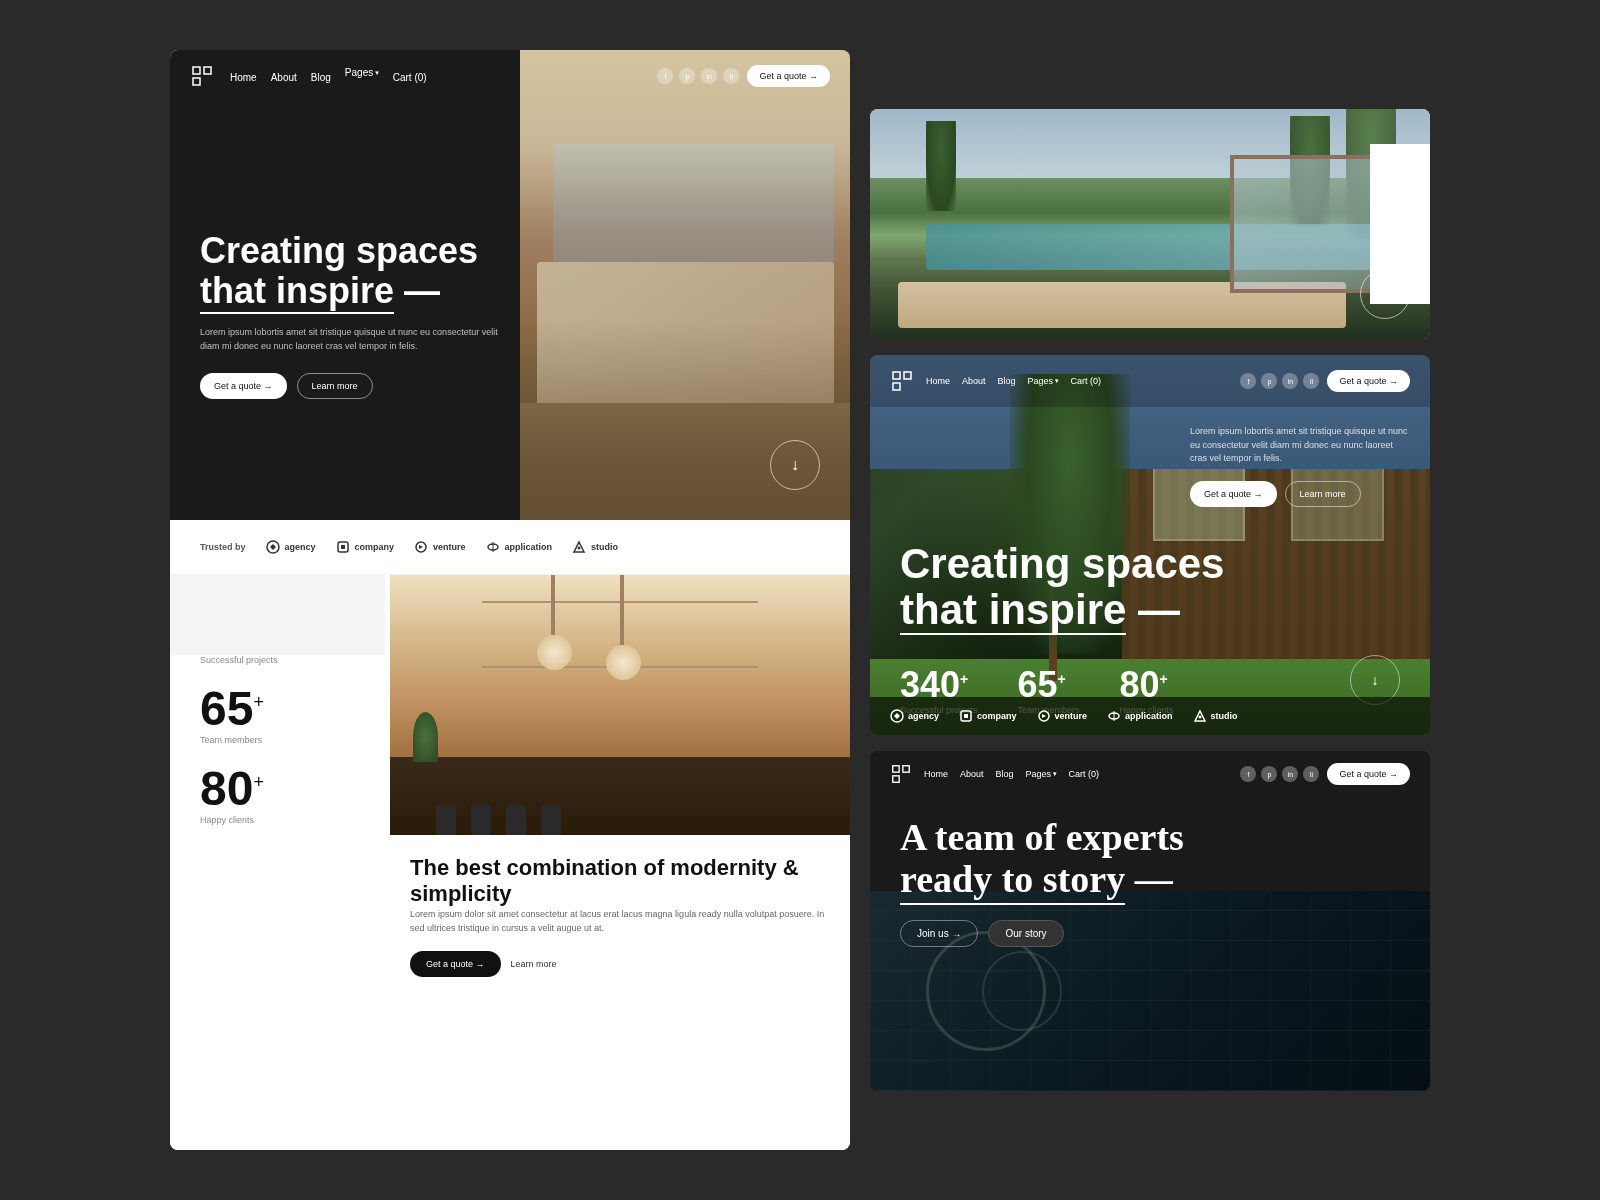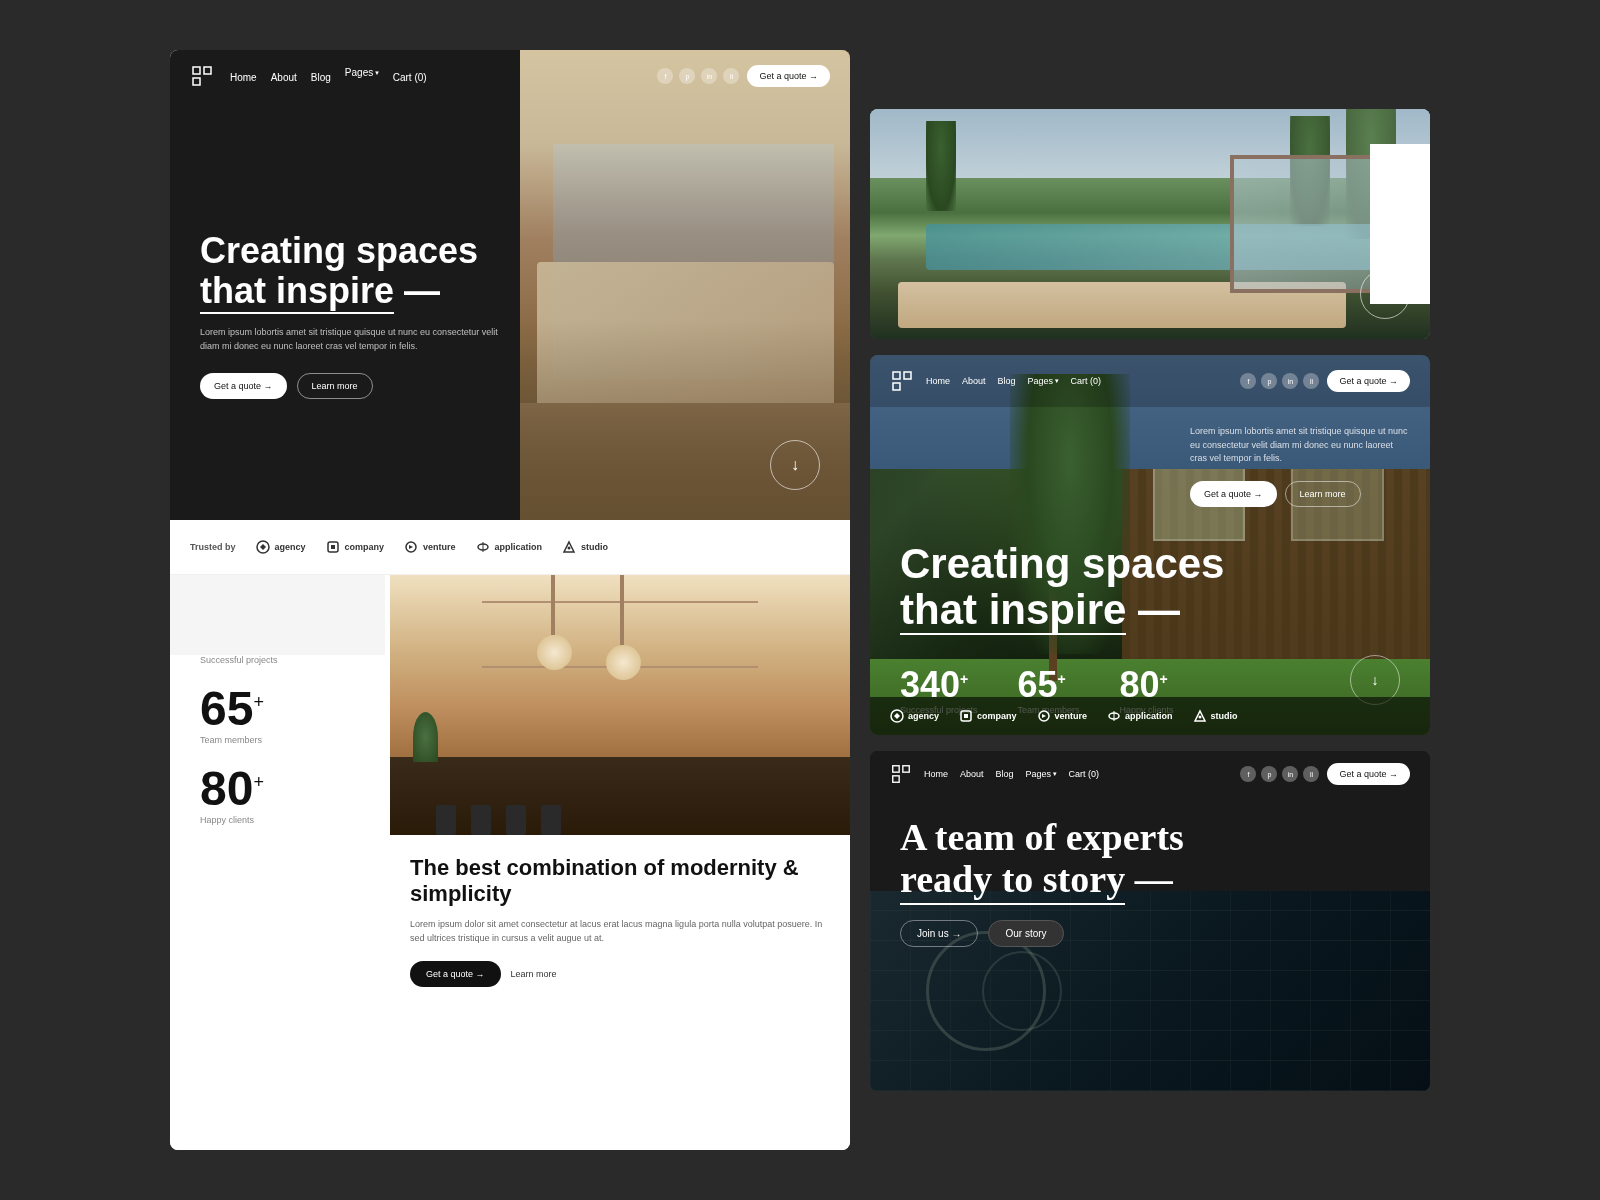--- a/index.html
+++ b/index.html
@@ -211,21 +211,21 @@
       justify-content: center;
       color: #fff;
       font-size: 16px;
       cursor: pointer;
       z-index: 5;
     }
 
     
     .trusted-section {
       background: #fff;
-      padding: 20px 20px;
+      padding: 20px 30px;
       display: flex;
       align-items: center;
       gap: 20px;
       border-bottom: 1px solid #f0f0f0;
     }
 
     .trusted-label {
       font-size: 9px;
       color: #555;
       white-space: nowrap;
@@ -313,21 +313,20 @@
     }
 
     .content-text-area {
       padding: 20px 20px;
     }
 
     .content-heading {
       font-size: 22px;
       font-weight: 700;
       color: #111;
-      margin-bottom: 10px;
     }
 
     .content-desc {
       font-size: 9px;
       color: #666;
       line-height: 1.6;
       margin-bottom: 15px;
     }
 
     .content-btns {
@@ -834,21 +833,21 @@
             <div class="stool"></div>
             <div class="stool"></div>
           </div>
         </div>
 
         <div style="position:absolute;bottom:28%;left:5%;width:25px;height:50px;background:radial-gradient(ellipse at 50% 50%,#4a7040,#2a4820);border-radius:50% 50% 0 0;"></div>
       </div>
 
       <div class="content-text-area">
         <h2 class="content-heading">The best combination of modernity &amp; simplicity</h2>
-        <p class="content-desc">Lorem ipsum dolor sit amet consectetur at lacus erat lacus magna ligula porta nulla volutpat posuere. In sed ultrices tristique in cursus a velit augue ut at.</p>
+        <p class="content-desc">Lorem ipsum dolor sit amet consectetur at lacus erat lacus magna ligula ready nulla volutpat posuere. In sed ultrices tristique in cursus a velit augue ut at.</p>
         <div class="content-btns">
           <button class="btn-dark">Get a quote →</button>
           <button class="btn-text">Learn more</button>
         </div>
       </div>
     </div>
   </div>
 </div>
 
 <div class="right-panels">

